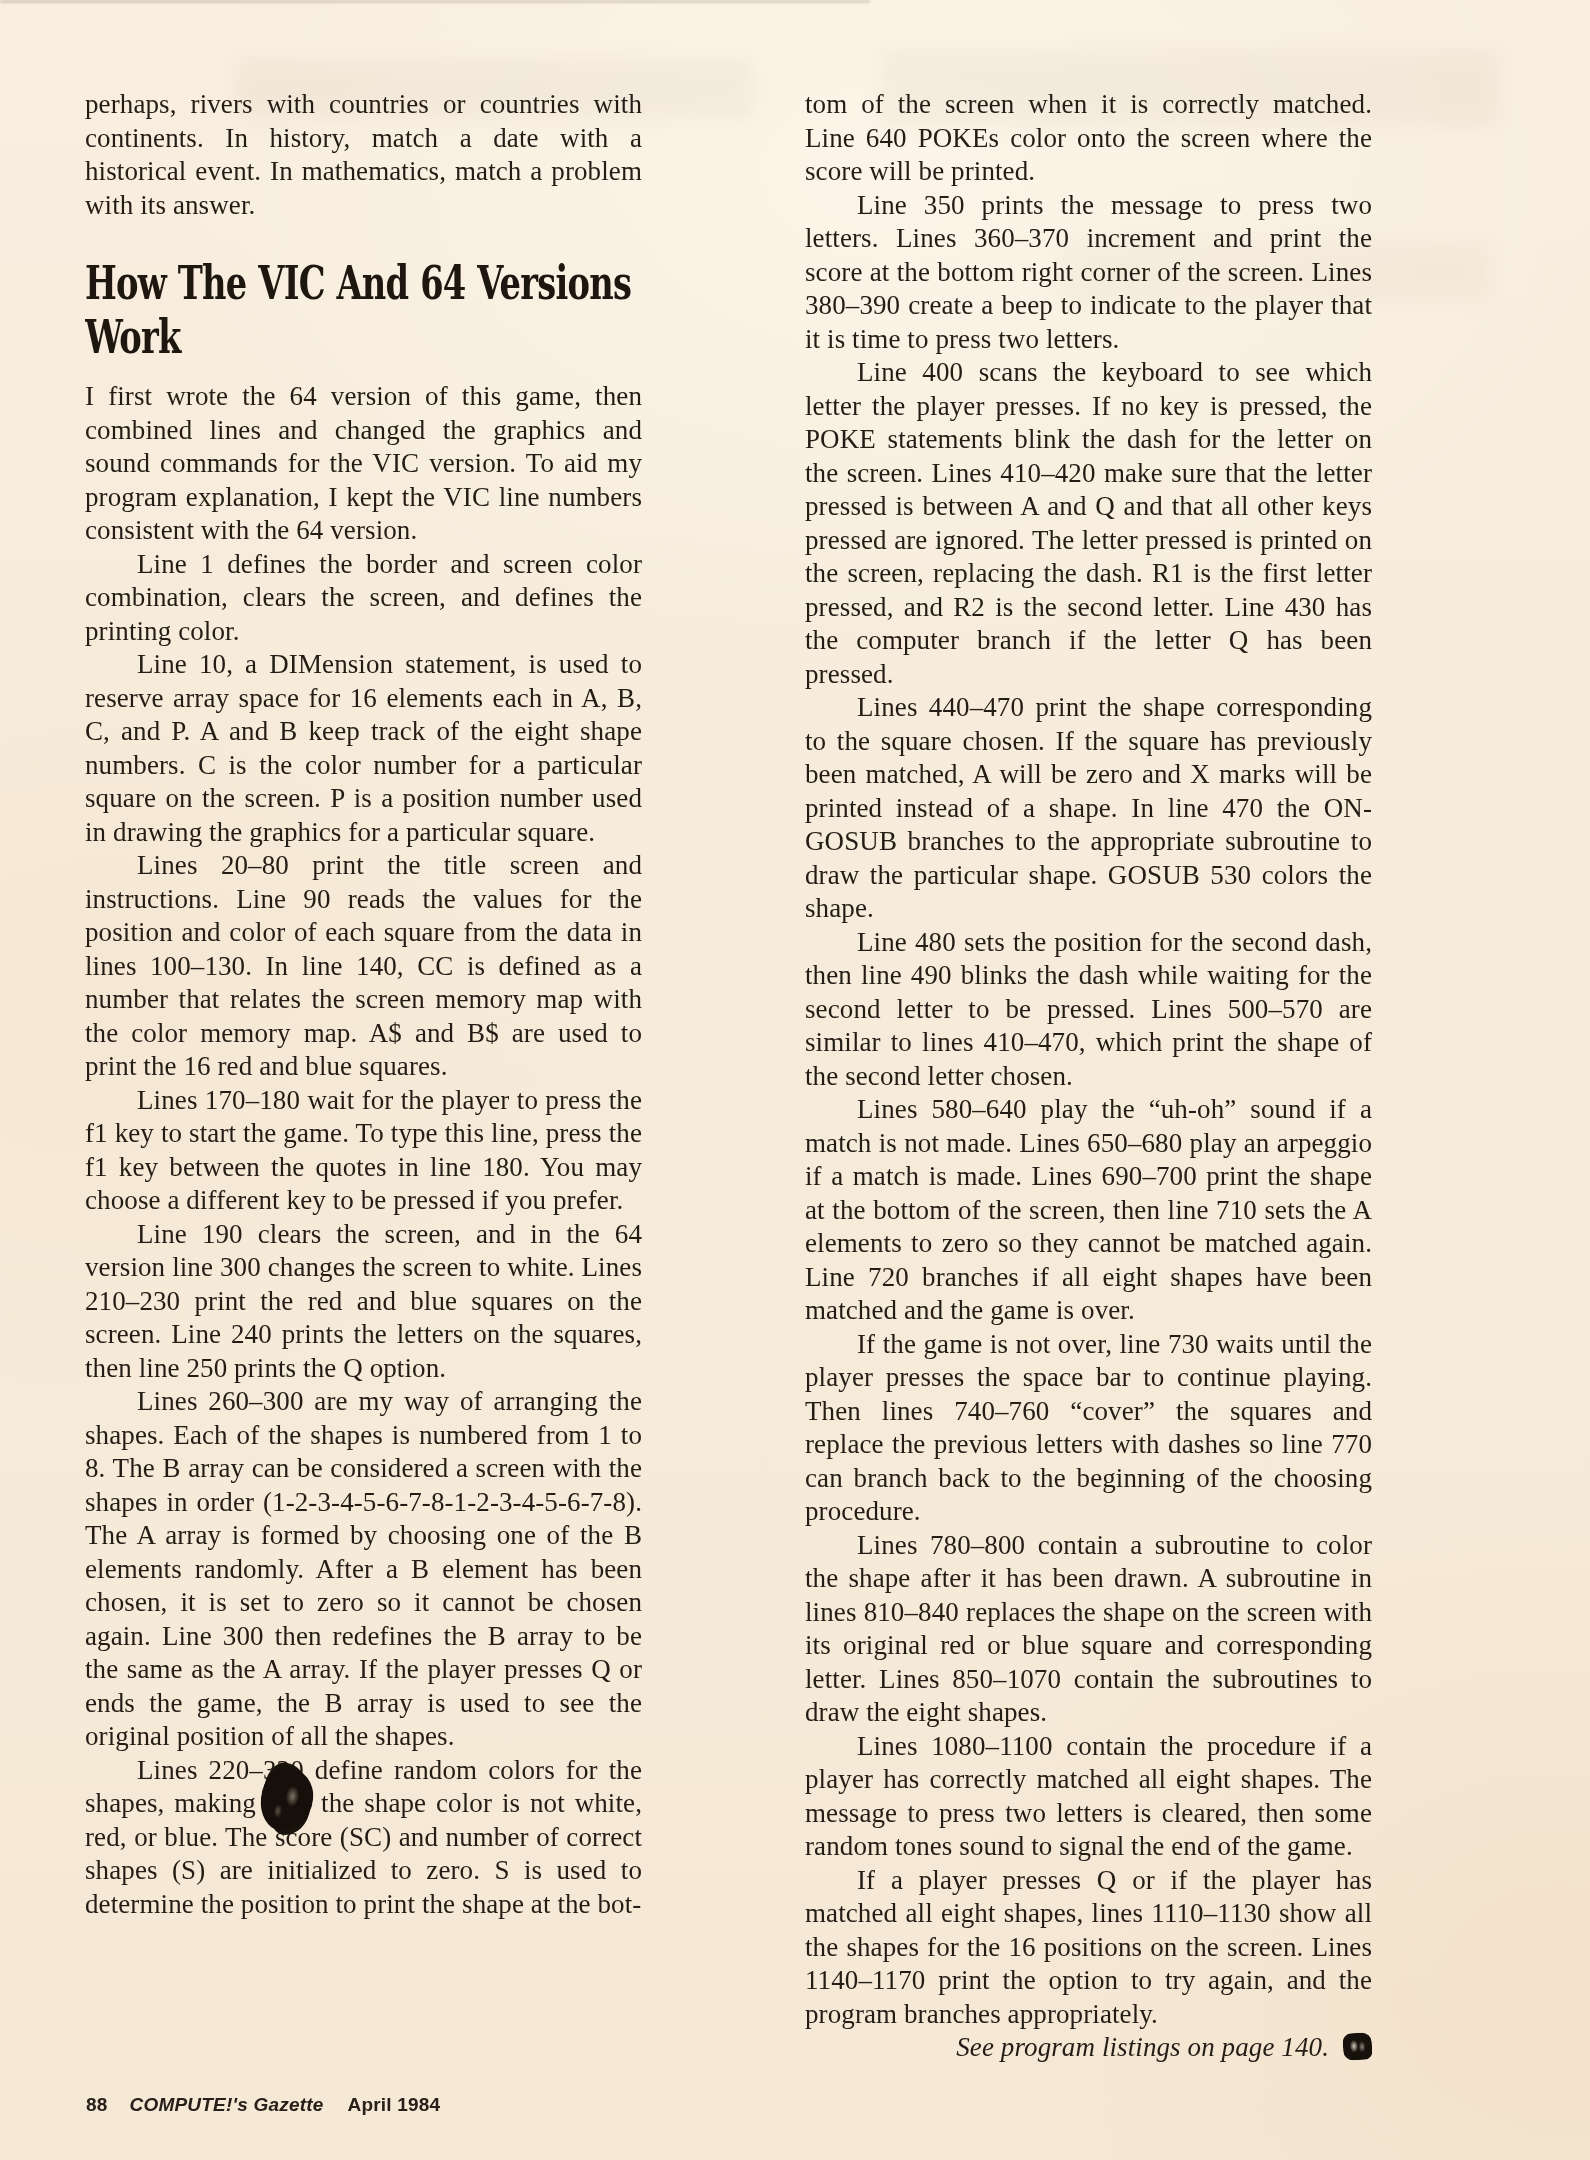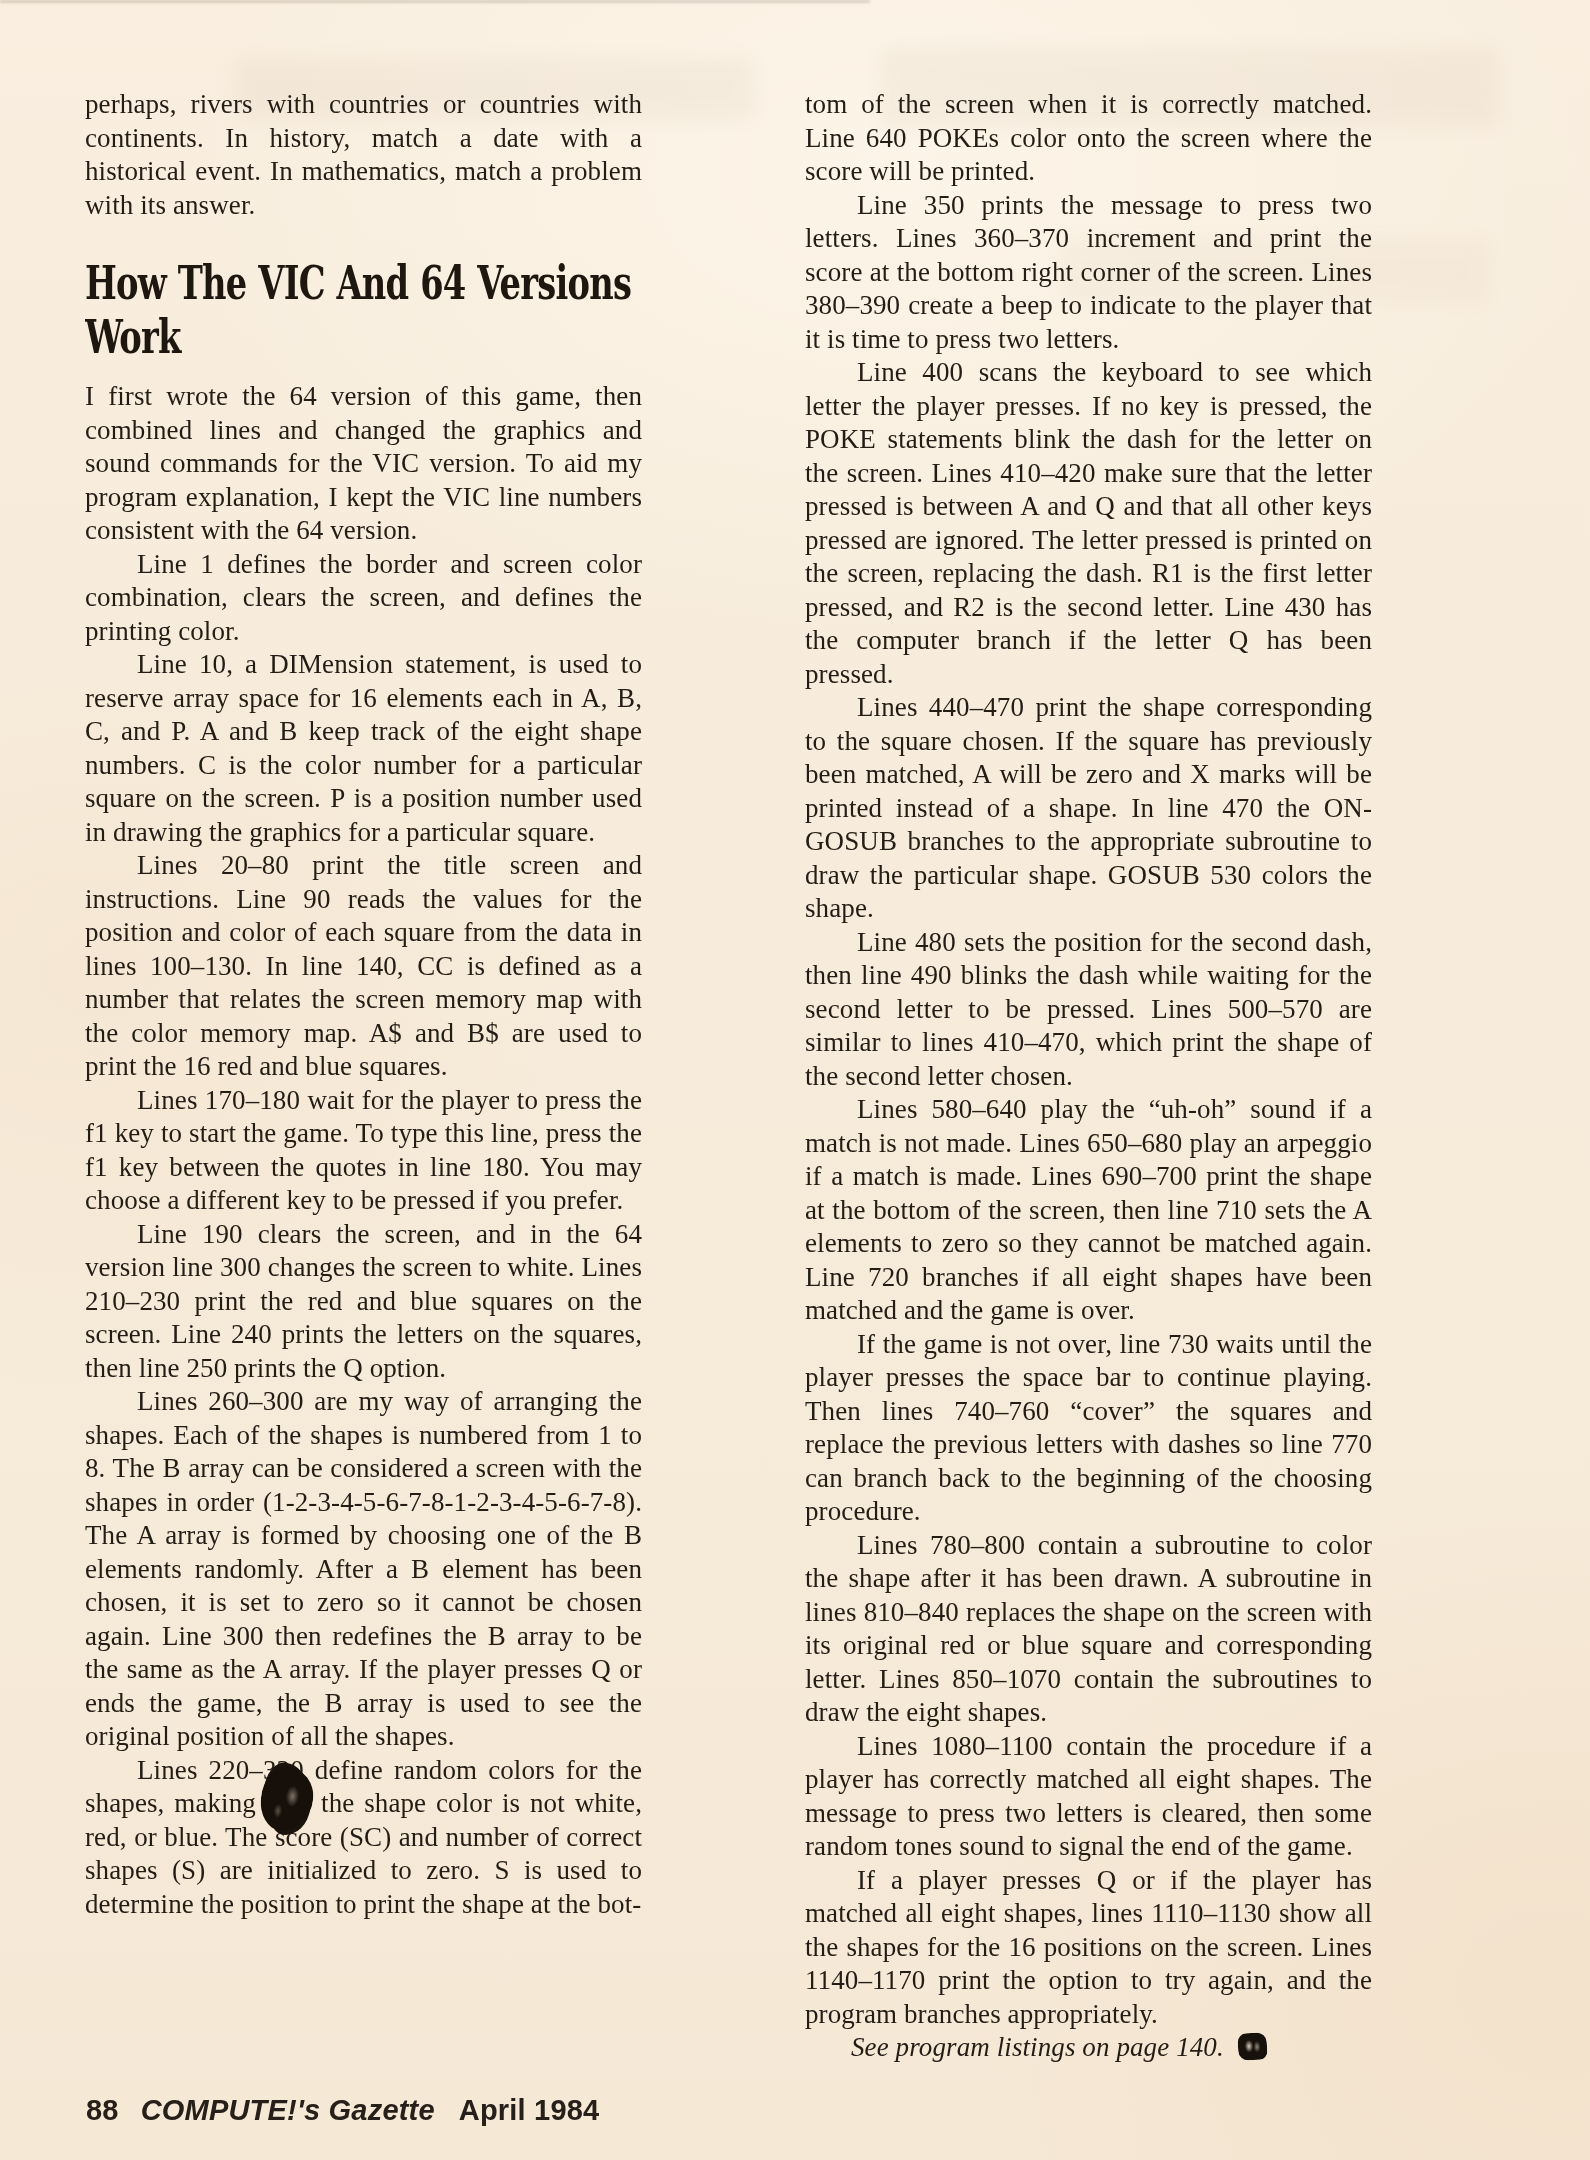--- a/index.html
+++ b/index.html
@@ -48,21 +48,21 @@
     margin:34px 0 16px 0;
     width:760px;
     transform:scaleX(0.732);
     transform-origin:left top;
     text-align:left;letter-spacing:-1px;word-spacing:1px;
     color:#1d1710;
   }
 
   p.closing{
     margin:0;text-indent:46px;font-style:italic;
-    white-space:nowrap;text-align:left;
+    white-space:nowrap;text-align:right;
   }
   .end-mark{
     display:inline-block;width:29px;height:27px;margin-left:14px;vertical-align:-4px;
     background:
       radial-gradient(6px 9px at 11px 13px, rgba(246,236,219,0.85), rgba(246,236,219,0) 70%),
       radial-gradient(5px 8px at 19px 14px, rgba(246,236,219,0.55), rgba(246,236,219,0) 70%),
       #17110b;
     border-radius:9px 10px 8px 10px;
     transform:rotate(-3deg);
   }
@@ -75,21 +75,21 @@
       radial-gradient(6px 10px at 35% 70%, rgba(190,175,155,0.4), rgba(190,175,155,0) 70%),
       #17100a;
     border-radius:46% 54% 58% 42% / 52% 46% 54% 48%;
     transform:rotate(6deg);
     box-shadow:-3px -9px 0 -5px #1a130c, 4px 10px 0 -6px #1a130c;
   }
 
   .footer{
     position:absolute;left:86px;top:2094px;
     font-family:"Liberation Sans", sans-serif;
-    font-size:29px;color:#27201a;letter-spacing:0.2px;
+    font-size:19px;color:#27201a;letter-spacing:0.2px;
     white-space:nowrap;
   }
   .footer .pgnum{font-weight:600;margin-right:22px;}
   .footer .mag{font-weight:700;font-style:italic;margin-right:24px;}
   .footer .issue{font-weight:600;}
 </style>
 </head>
 <body>
 
 <div class="page">

